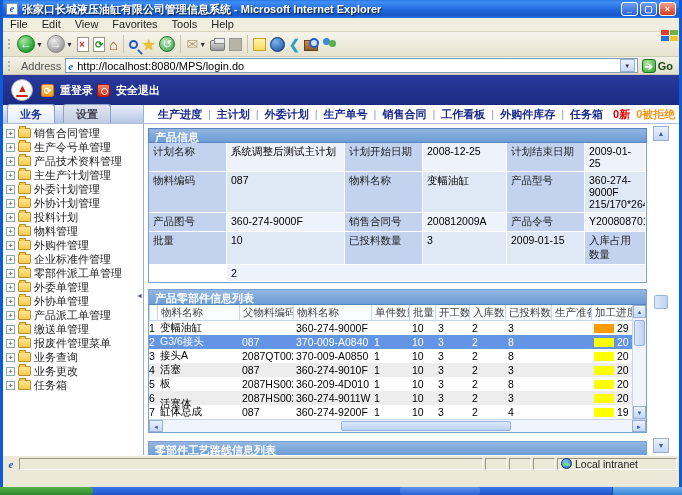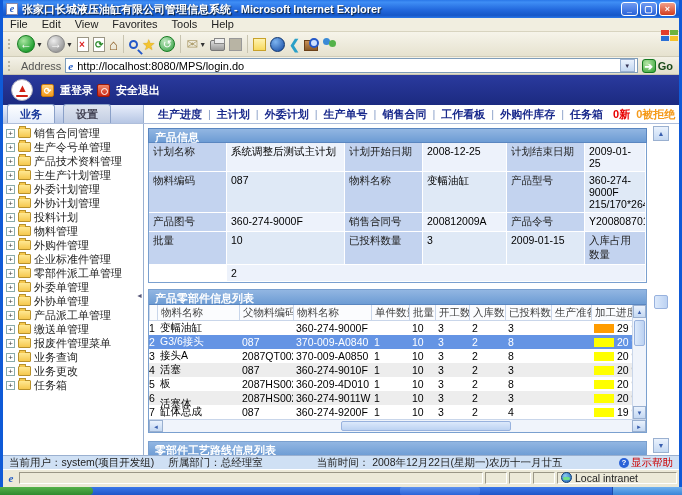--- a/index.html
+++ b/index.html
@@ -604,29 +604,20 @@
 
     <div class="page-vscroll">
       <span class="sb-btn">▲</span>
       <span class="sb-track">
           <span class="sb-thumb" style="top:52%;height:14px;"></span>
         </span>
       <span class="sb-btn">▼</span>
     </div>
   </div>
 
-  <div class="inner-status">
-    <span><span>当前用户：</span><span>system(项目开发组)</span></span>
-    <span>所属部门：总经理室</span>
-    <span class="time"><span>当前时间：</span> <span>2008年12月22日(星期一)农历十一月廿五</span></span>
-    <span class="help">
-      <span class="help-ic">?</span>
-      <span>显示帮助</span>
-    </span>
-  </div>
 
   <div class="iestatus">
     <span class="ie-e">e</span>
     <span class="ie-pane ie-main"></span>
     <span class="ie-pane ie-small"></span>
     <span class="ie-pane ie-small"></span>
     <span class="ie-pane ie-small"></span>
     <span class="ie-pane ie-zone">
       <span class="zone-globe"></span>
       <span>Local intranet</span>

